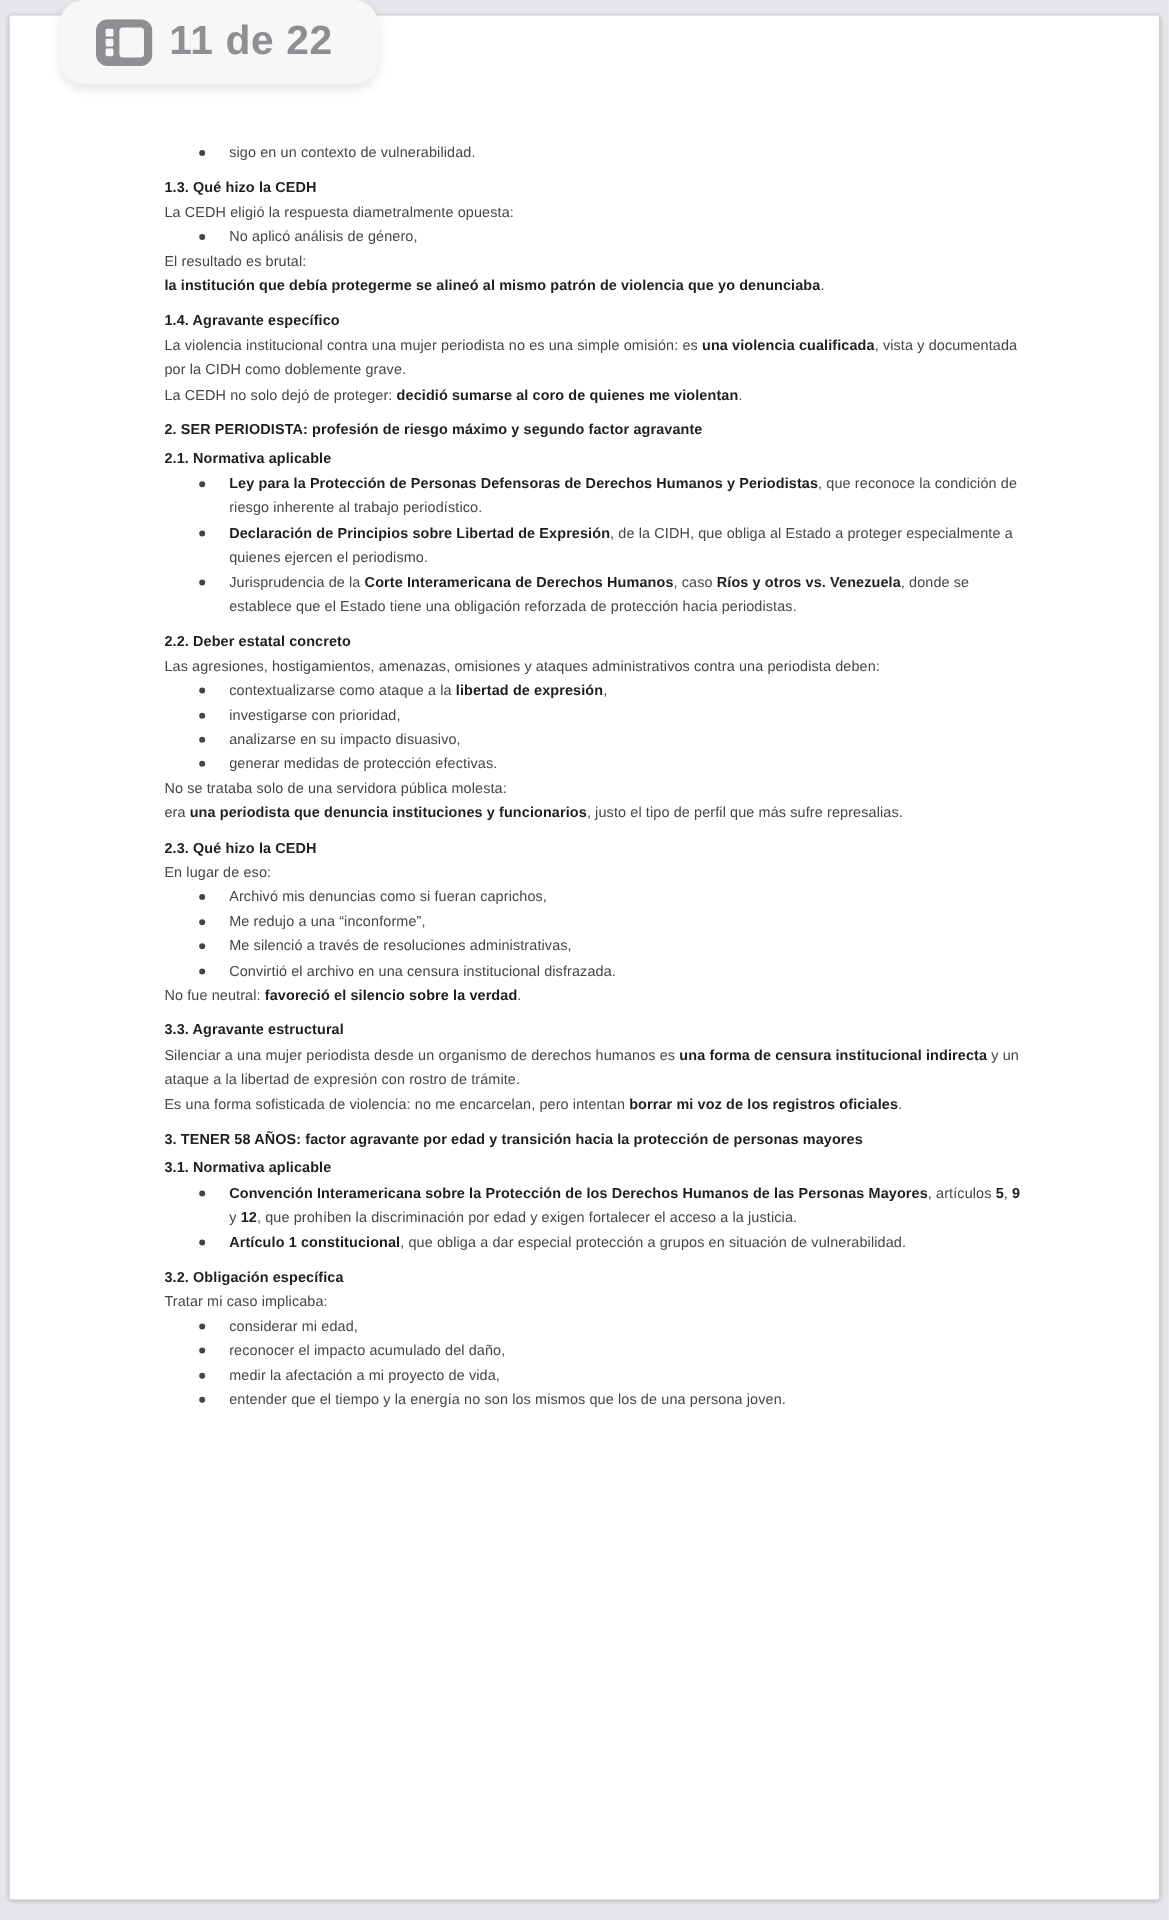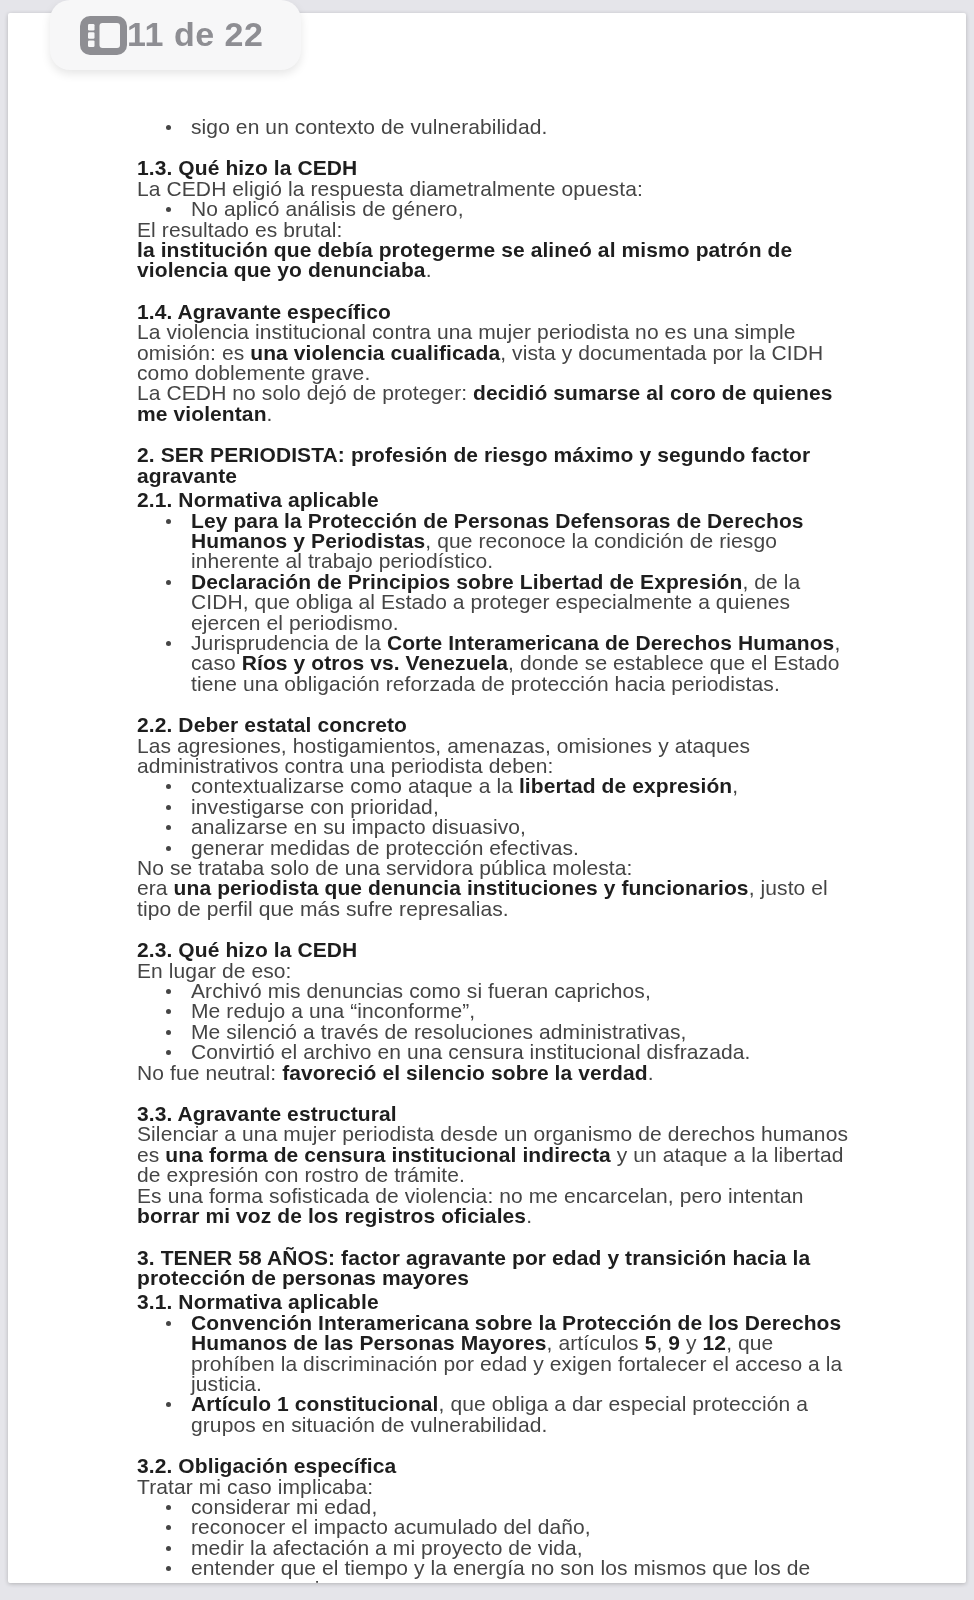--- a/index.html
+++ b/index.html
@@ -9,38 +9,38 @@
     font-family:"Liberation Sans", sans-serif;
   }
   .sheet{
     position:absolute;left:8px;top:13px;width:958px;height:1570px;
     background:#ffffff;border-radius:2px;
     box-shadow:0 1px 4px rgba(0,0,0,.22);
     overflow:hidden;
   }
   .content{
     position:absolute;left:129px;top:104px;width:714px;
-    font-size:21px;line-height:20.4px;color:#454545;
+    font-size:12px;line-height:20.4px;color:#454545;
     letter-spacing:.1px;
   }
   .block{margin:0;}
-  .block.heading{font-weight:700;color:#1e1e1e;margin-top:21px;}
+  .block.heading{font-weight:700;color:#1e1e1e;margin-top:9px;}
   .block.heading + .block.heading{margin-top:4px;}
   .run.bold{font-weight:700;color:#1e1e1e;}
   .bullet-item{display:flex;align-items:flex-start;}
   .dot{
     flex:0 0 5px;width:5px;height:5px;border-radius:50%;
     background:#454545;margin:8px 0 0 29px;
   }
   .bullet-text{margin-left:20px;flex:1;}
   .page-badge{
     position:absolute;left:50px;top:0;height:70px;
     background:#f7f7f8;border-radius:20px;
     box-shadow:0 4px 10px rgba(0,0,0,.10);
-    display:flex;align-items:center;
+    display:flex;align-items:center;gap:14px;
     padding:0 38px 0 30px;cursor:pointer;
   }
   .page-badge .label{
     font-size:34px;font-weight:700;color:#8e8e93;letter-spacing:.5px;
     padding-bottom:2px;
   }
   .page-badge svg{display:block;}
 </style>
 </head>
 <body>

